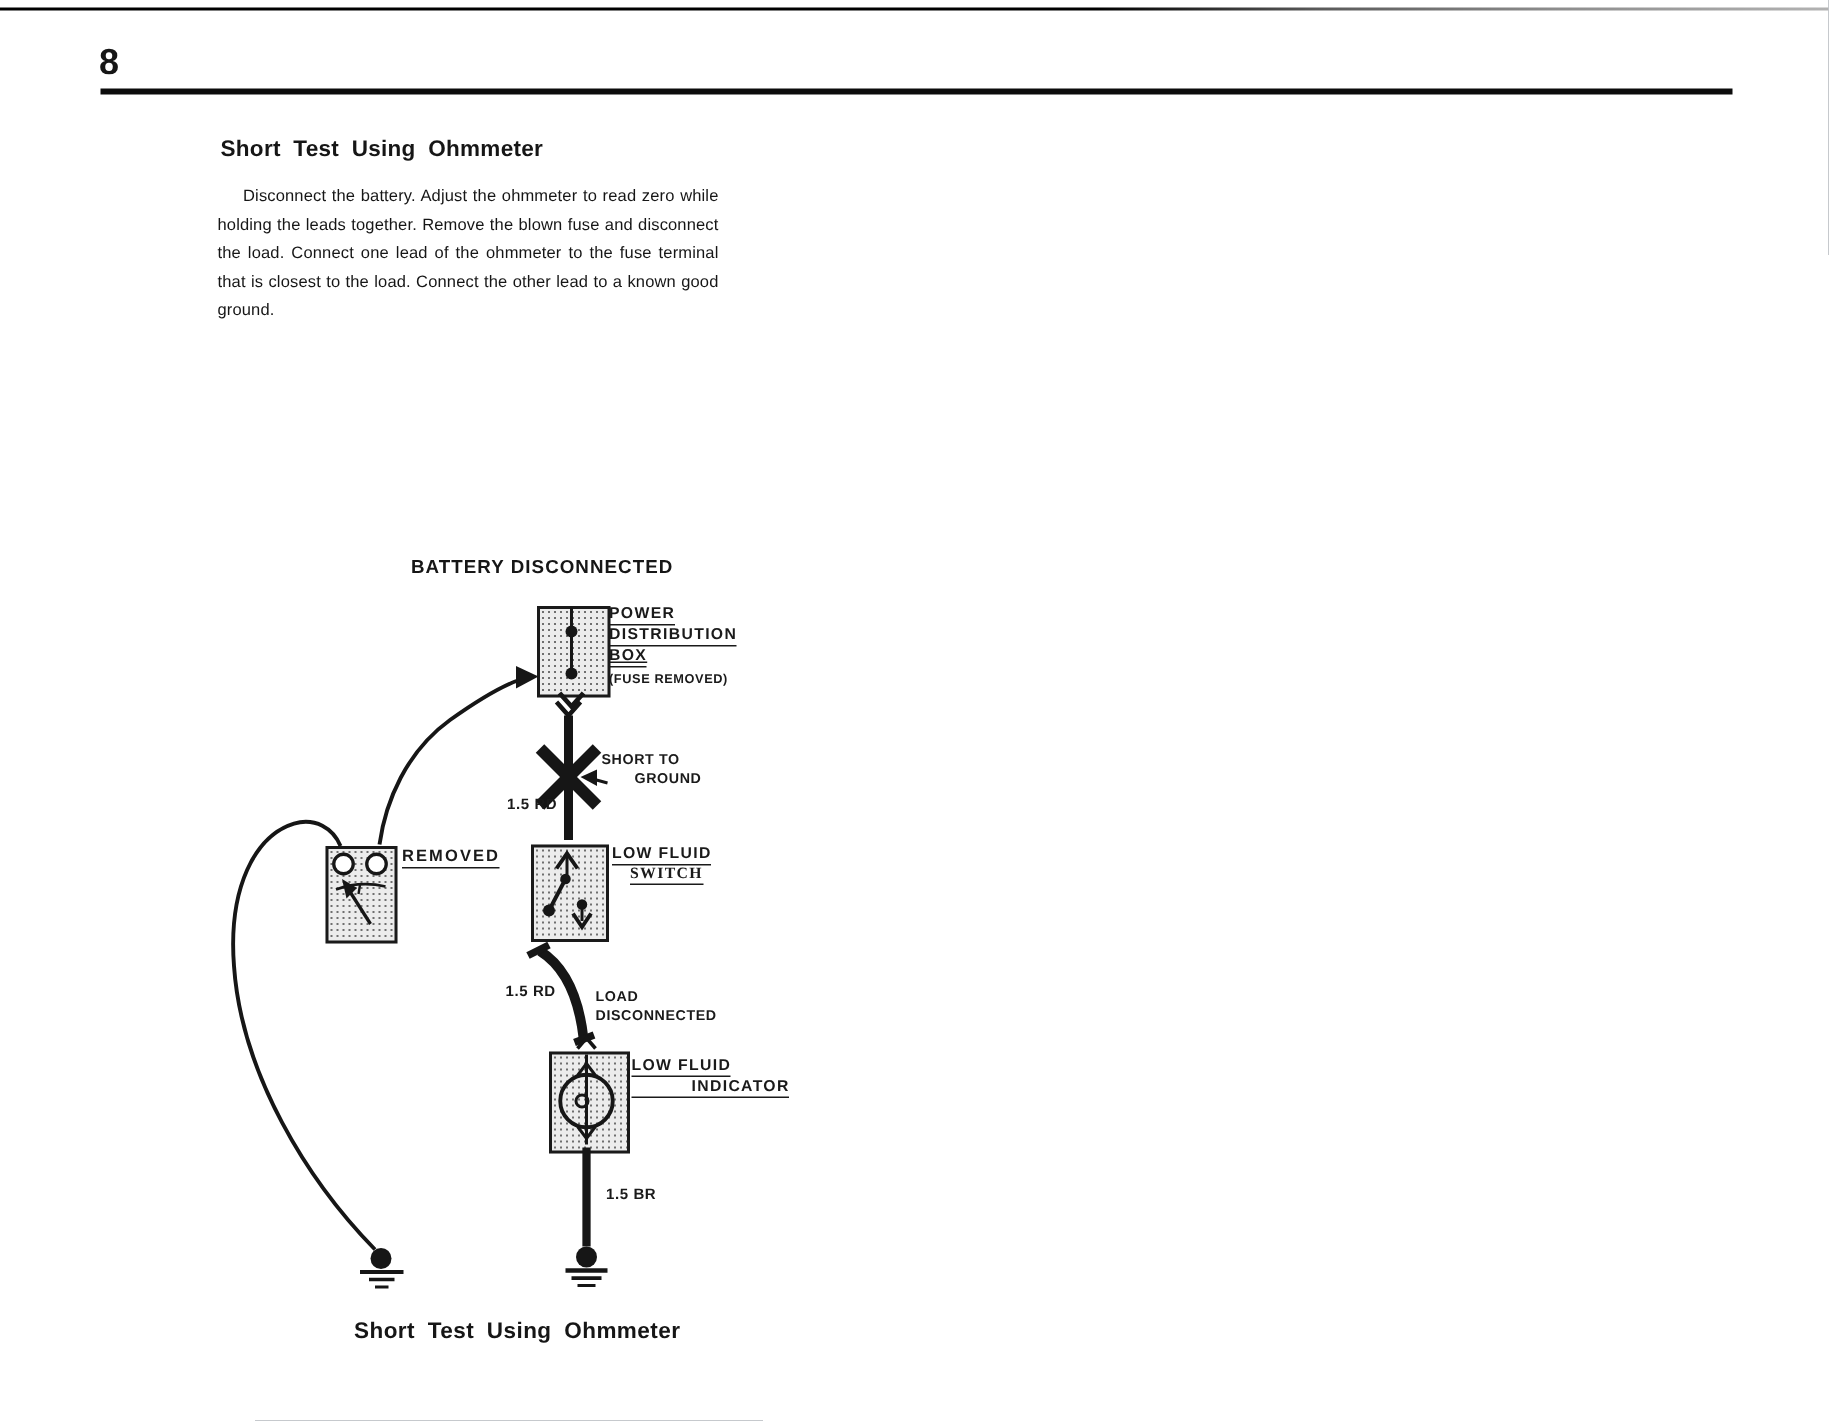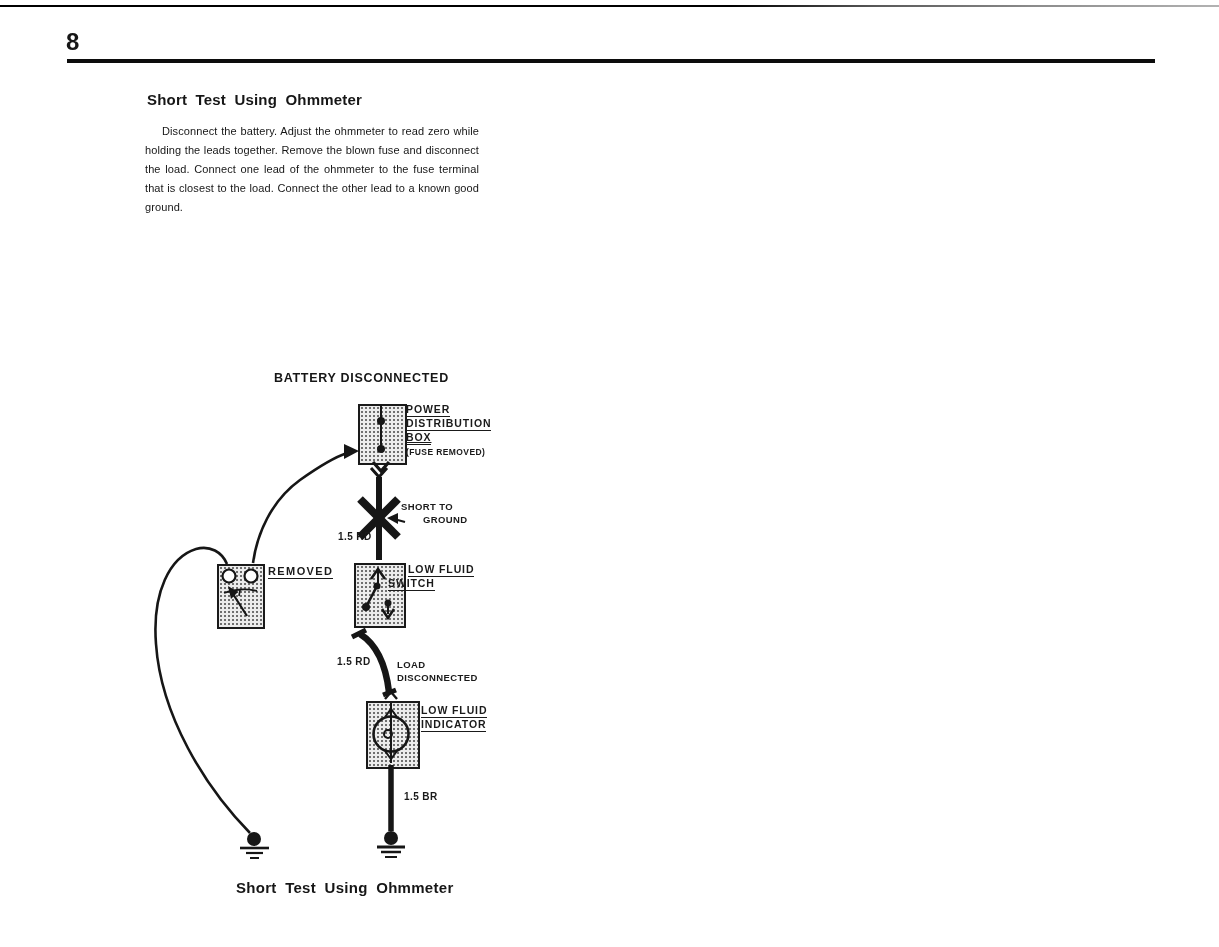--- a/index.html
+++ b/index.html
@@ -180,26 +180,26 @@
   <span class="dlabel ul" style="left:406px;top:431px;text-decoration:underline;">BOX</span>
   <span class="dlabel small" style="left:406px;top:447px;">(FUSE REMOVED)</span>
 
   <span class="dlabel tiny" style="left:401px;top:501px;">SHORT TO</span>
   <span class="dlabel tiny" style="left:423px;top:514px;">GROUND</span>
   <span class="dlabel wire" style="left:338px;top:531px;">1.5 RD</span>
 
   <span class="dlabel ul" style="left:268px;top:565px;font-size:11px;letter-spacing:1.4px;">REMOVED</span>
 
   <span class="dlabel ul" style="left:408px;top:563px;">LOW FLUID</span>
-  <span class="dlabel ul" style="left:388px;top:577px;">SWITCH</span>
+  <span class="dlabel ul" style="left:420px;top:577px;font-family:Liberation Serif, serif;">SWITCH</span>
 
   <span class="dlabel wire" style="left:337px;top:656px;">1.5 RD</span>
   <span class="dlabel tiny" style="left:397px;top:659px;">LOAD</span>
   <span class="dlabel tiny" style="left:397px;top:672px;">DISCONNECTED</span>
 
   <span class="dlabel ul" style="left:421px;top:704px;">LOW FLUID</span>
-  <span class="dlabel ul" style="left:421px;top:718px;">INDICATOR</span>
+  <span class="dlabel ul" style="left:421px;top:718px;padding-left:40px;">INDICATOR</span>
 
   <span class="dlabel wire" style="left:404px;top:791px;text-align:right;">1.5 BR</span>
 
   <div class="caption">Short Test Using Ohmmeter</div>
 
 </div>
 
 </body></html>

